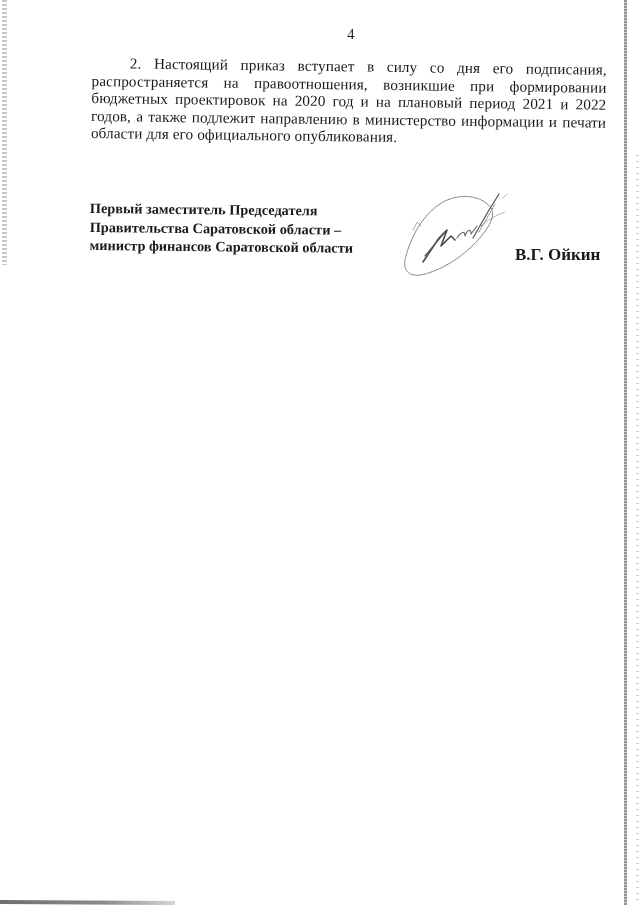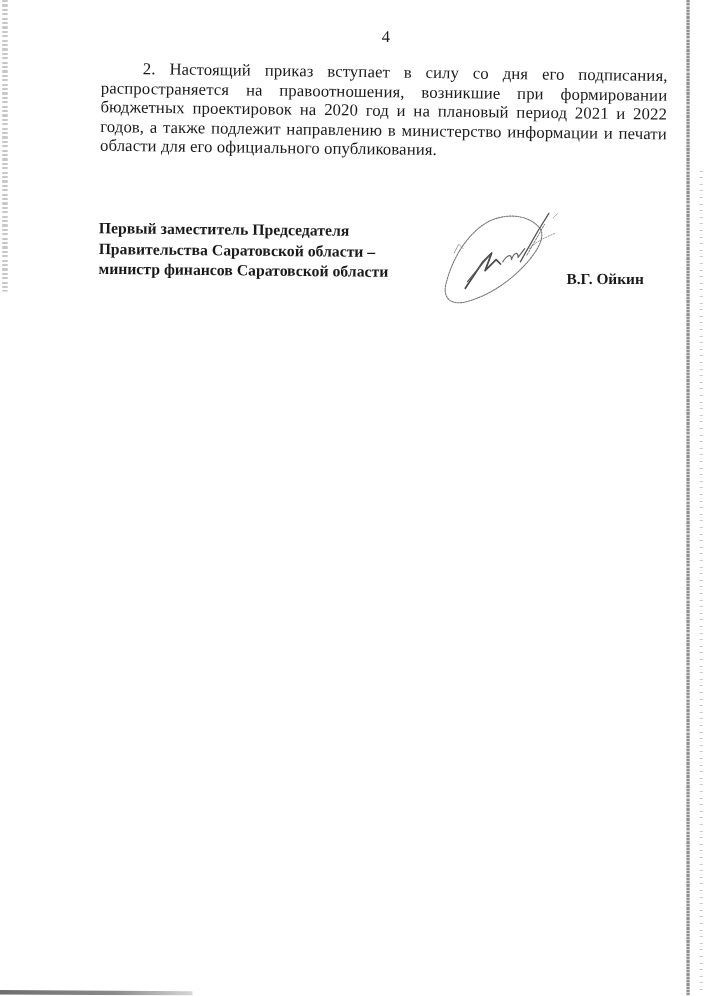--- a/index.html
+++ b/index.html
@@ -103,21 +103,21 @@
       left: 395px;
       top: 180px;
       width: 125px;
       height: 100px;
     }
     .signer-name {
       position: absolute;
       left: 515px;
       top: 246px;
       font-weight: bold;
-      font-size: 14px;
+      font-size: 17px;
       line-height: 18px;
       white-space: nowrap;
     }
   </style>
 </head>
 <body>
 
 <div class="scan-edge-left"></div>
 <div class="scan-edge-right"></div>
 <div class="scan-edge-right-faint"></div>

